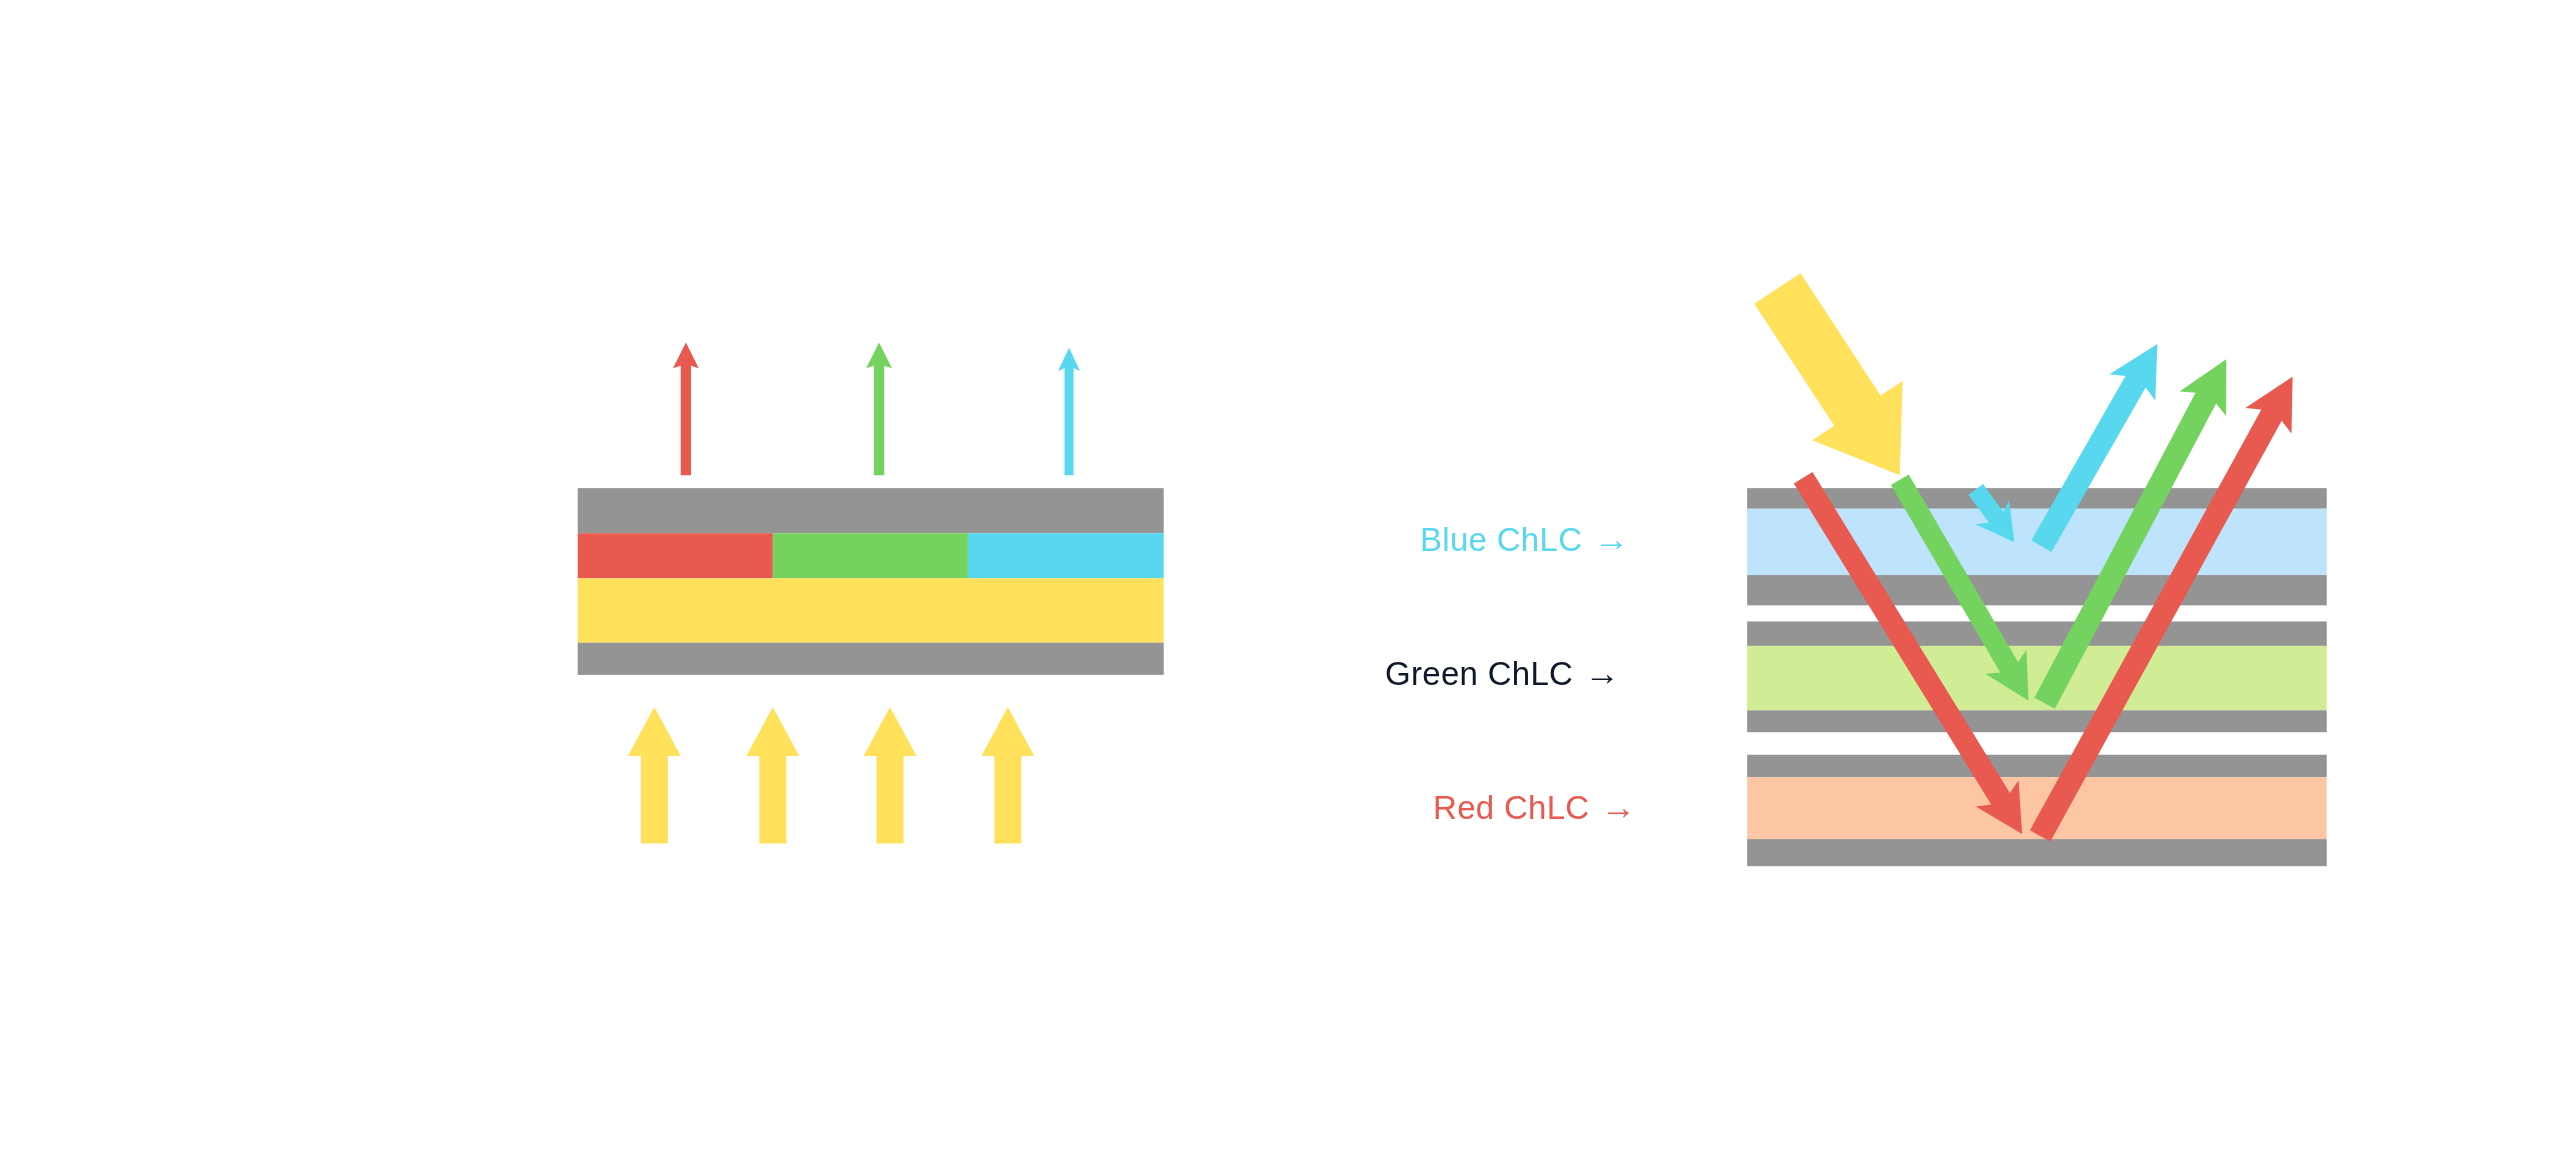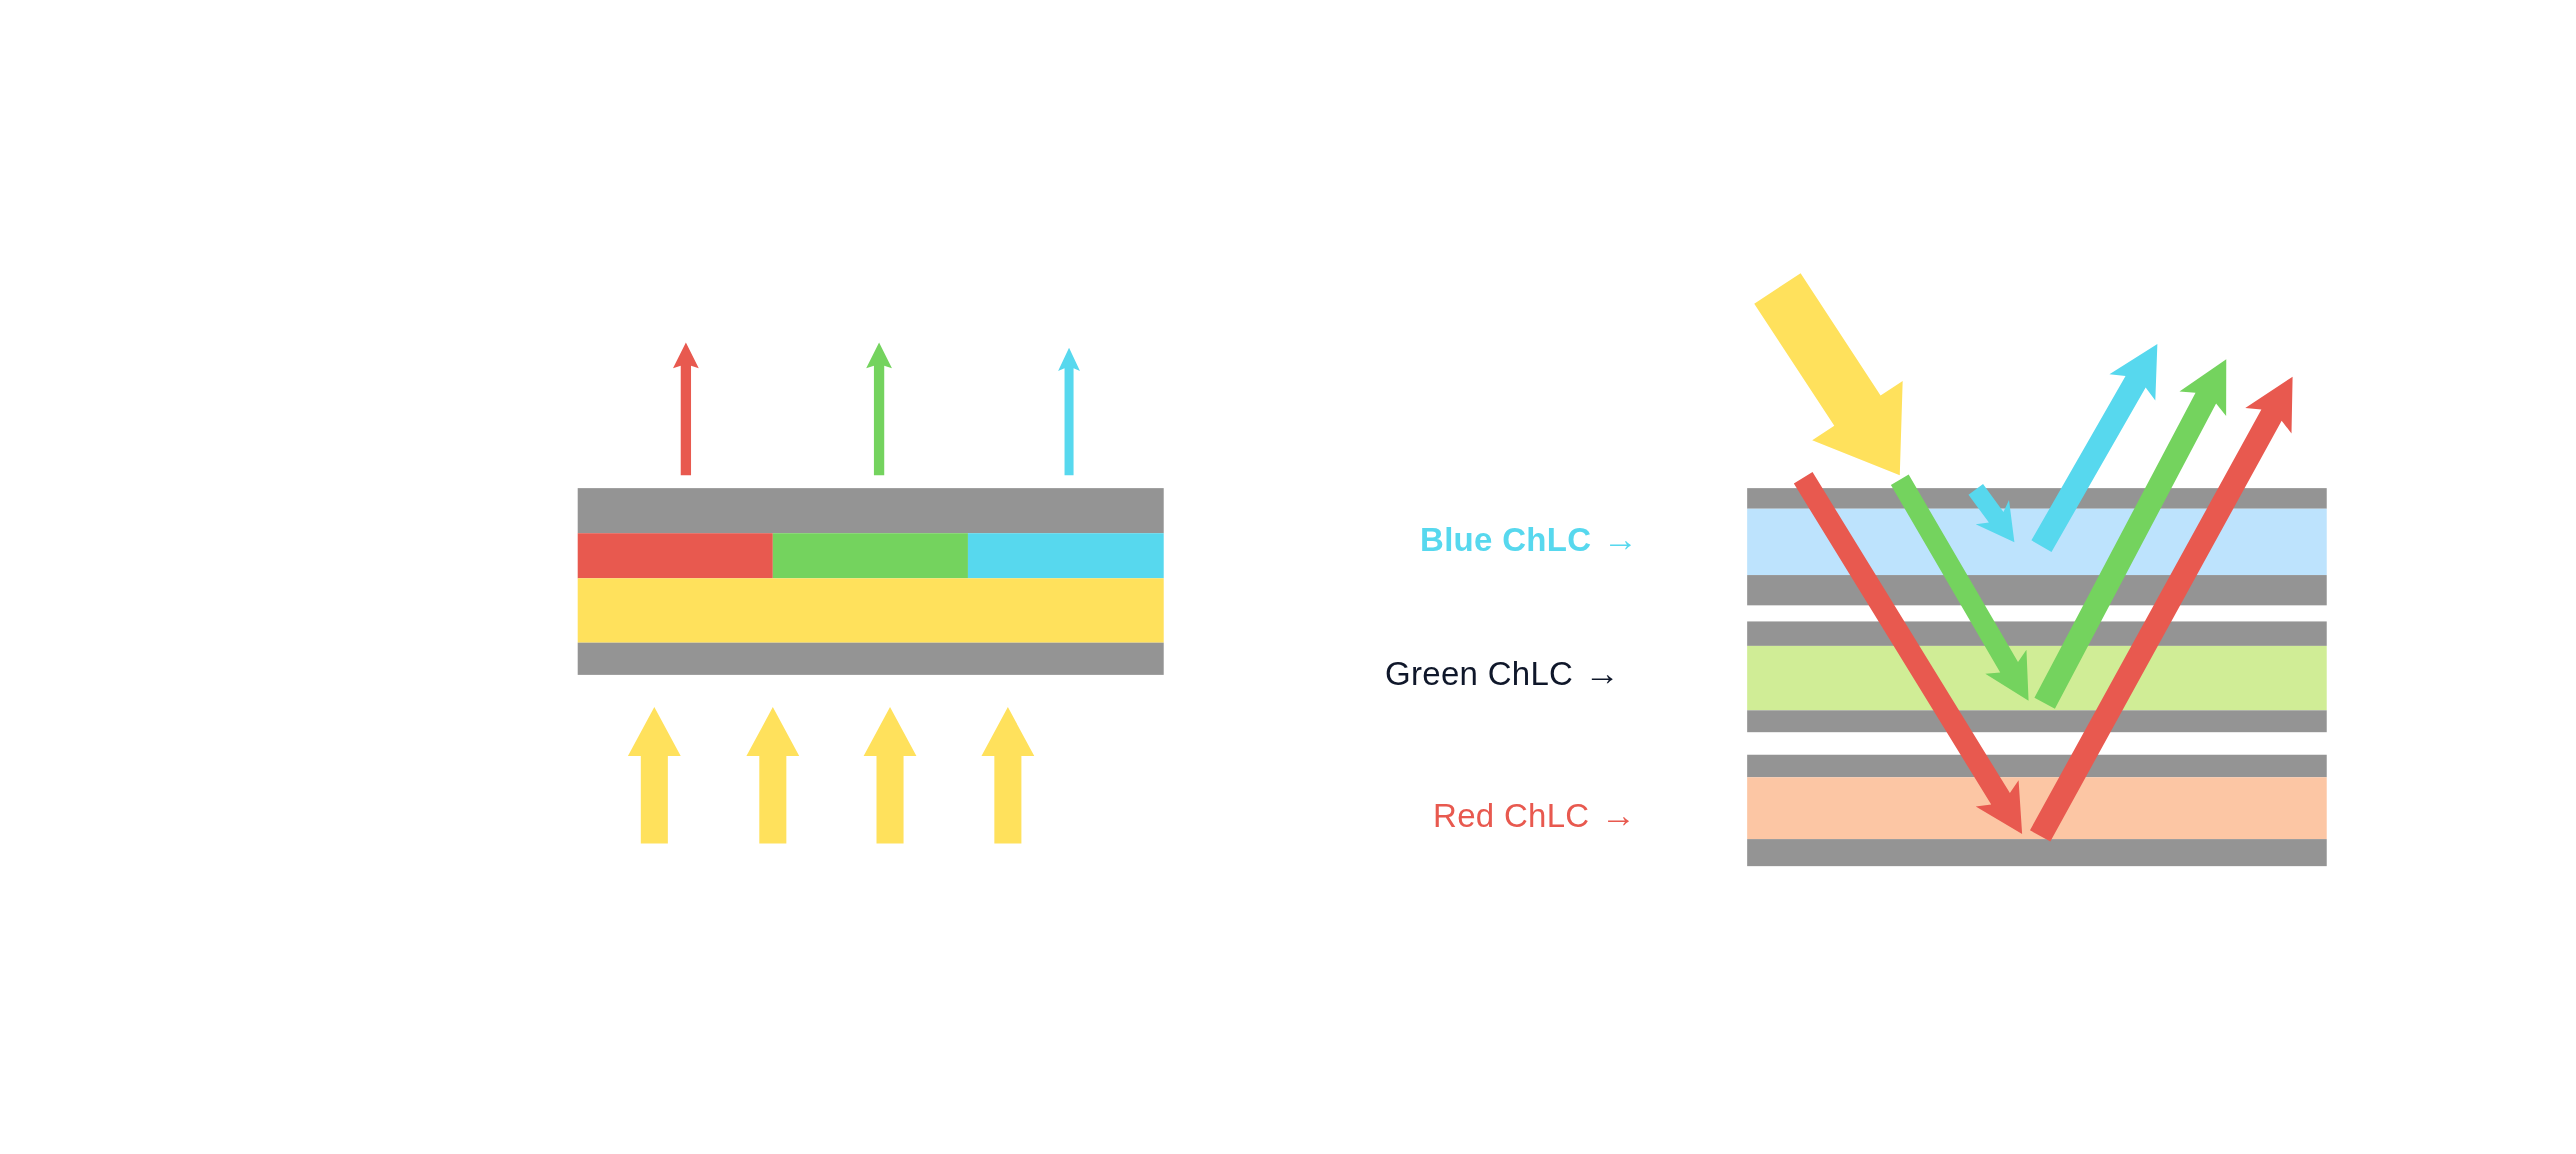--- a/index.html
+++ b/index.html
@@ -90,22 +90,22 @@
       <g>
           <polygon points="3056.7,768.3 3088.4,811.5 3067.9,814.1 3128.0,842.0 3119.6,776.3 3111.0,795.0 3079.3,751.7" fill="#57d8ee"></polygon>
         </g>
       <g>
           <polygon points="3185.6,857.0 3331.8,601.9 3346.8,622.1 3350.0,534.0 3275.6,581.3 3300.6,584.0 3154.4,839.0" fill="#57d8ee"></polygon>
         </g>
     </g>
   </g>
 </svg>
 
-<div class="lbl" id="lab-blue" style="left: 1420px; top: 519px; color: rgb(87, 216, 238); font-size: 33px; font-weight: bold;">
+<div class="lbl" id="lab-blue" style="left: 1420px; top: 519px; color: rgb(87, 216, 238); font-size: 33px;">
   <span>Blue ChLC</span><span style="margin-left: 11.6px; font-size: 35px;">→</span>
 </div>
 <div class="lbl" id="lab-green" style="left: 1385px; top: 653px; color: #0f172a; font-size: 33px;">
   <span>Green ChLC</span><span style="margin-left: 11.6px; font-size: 35px;">→</span>
 </div>
-<div class="lbl" id="lab-red" style="left: 1433px; top: 787px; color: rgb(232, 89, 79); font-size: 33px; margin-top: 8px;">
+<div class="lbl" id="lab-red" style="left: 1433px; top: 787px; color: rgb(232, 89, 79); font-size: 33px;">
   <span>Red ChLC</span><span style="margin-left: 11.6px; font-size: 35px;">→</span>
 </div>
 
 
 </body></html>

